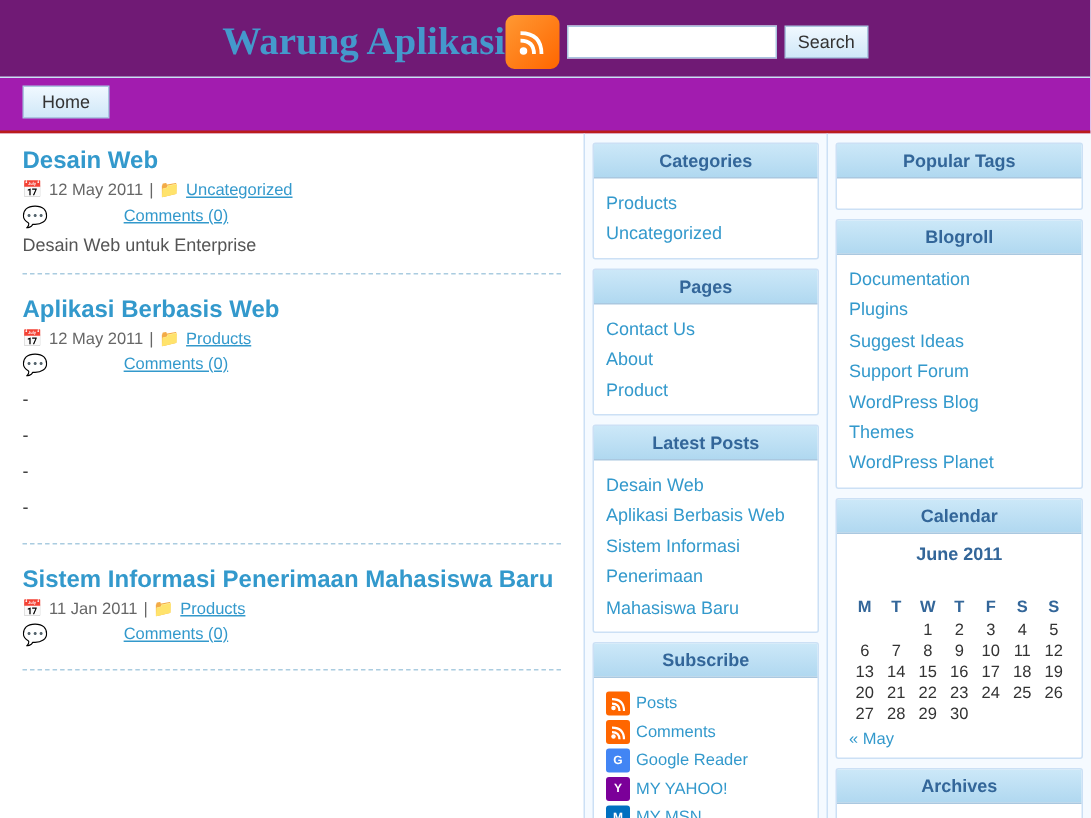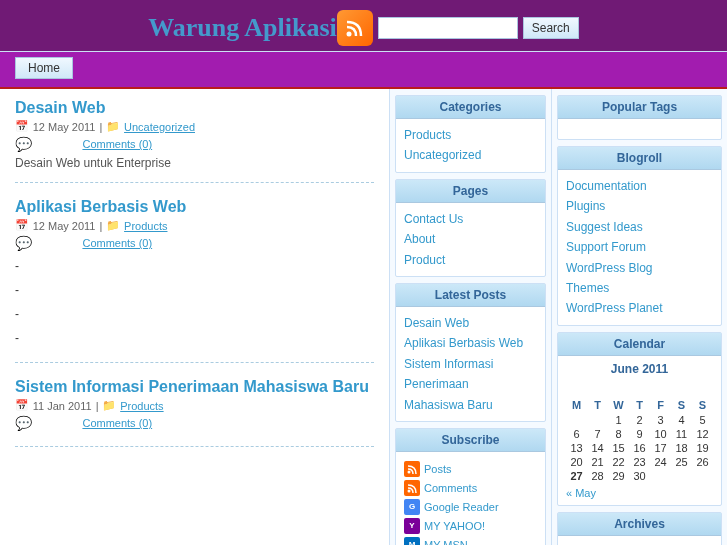--- a/index.html
+++ b/index.html
@@ -293,21 +293,21 @@
                 <tr>
                   <td style="cursor: pointer;">20</td>
                   <td style="cursor: pointer;">21</td>
                   <td style="cursor: pointer;">22</td>
                   <td style="cursor: pointer;">23</td>
                   <td style="cursor: pointer;">24</td>
                   <td style="cursor: pointer;">25</td>
                   <td style="cursor: pointer;">26</td>
                 </tr>
                 <tr>
-                  <td style="cursor: pointer; font-weight: bold;">27</td>
+                  <td style="cursor: pointer;">27</td>
                   <td style="cursor: pointer; margin-left: 48px;">28</td>
                   <td style="cursor: pointer;">29</td>
                   <td style="cursor: pointer;">30</td>
                   <td></td>
                   <td></td>
                   <td></td>
                 </tr>
               </tbody>
           </table>
           <div class="cal-nav">

